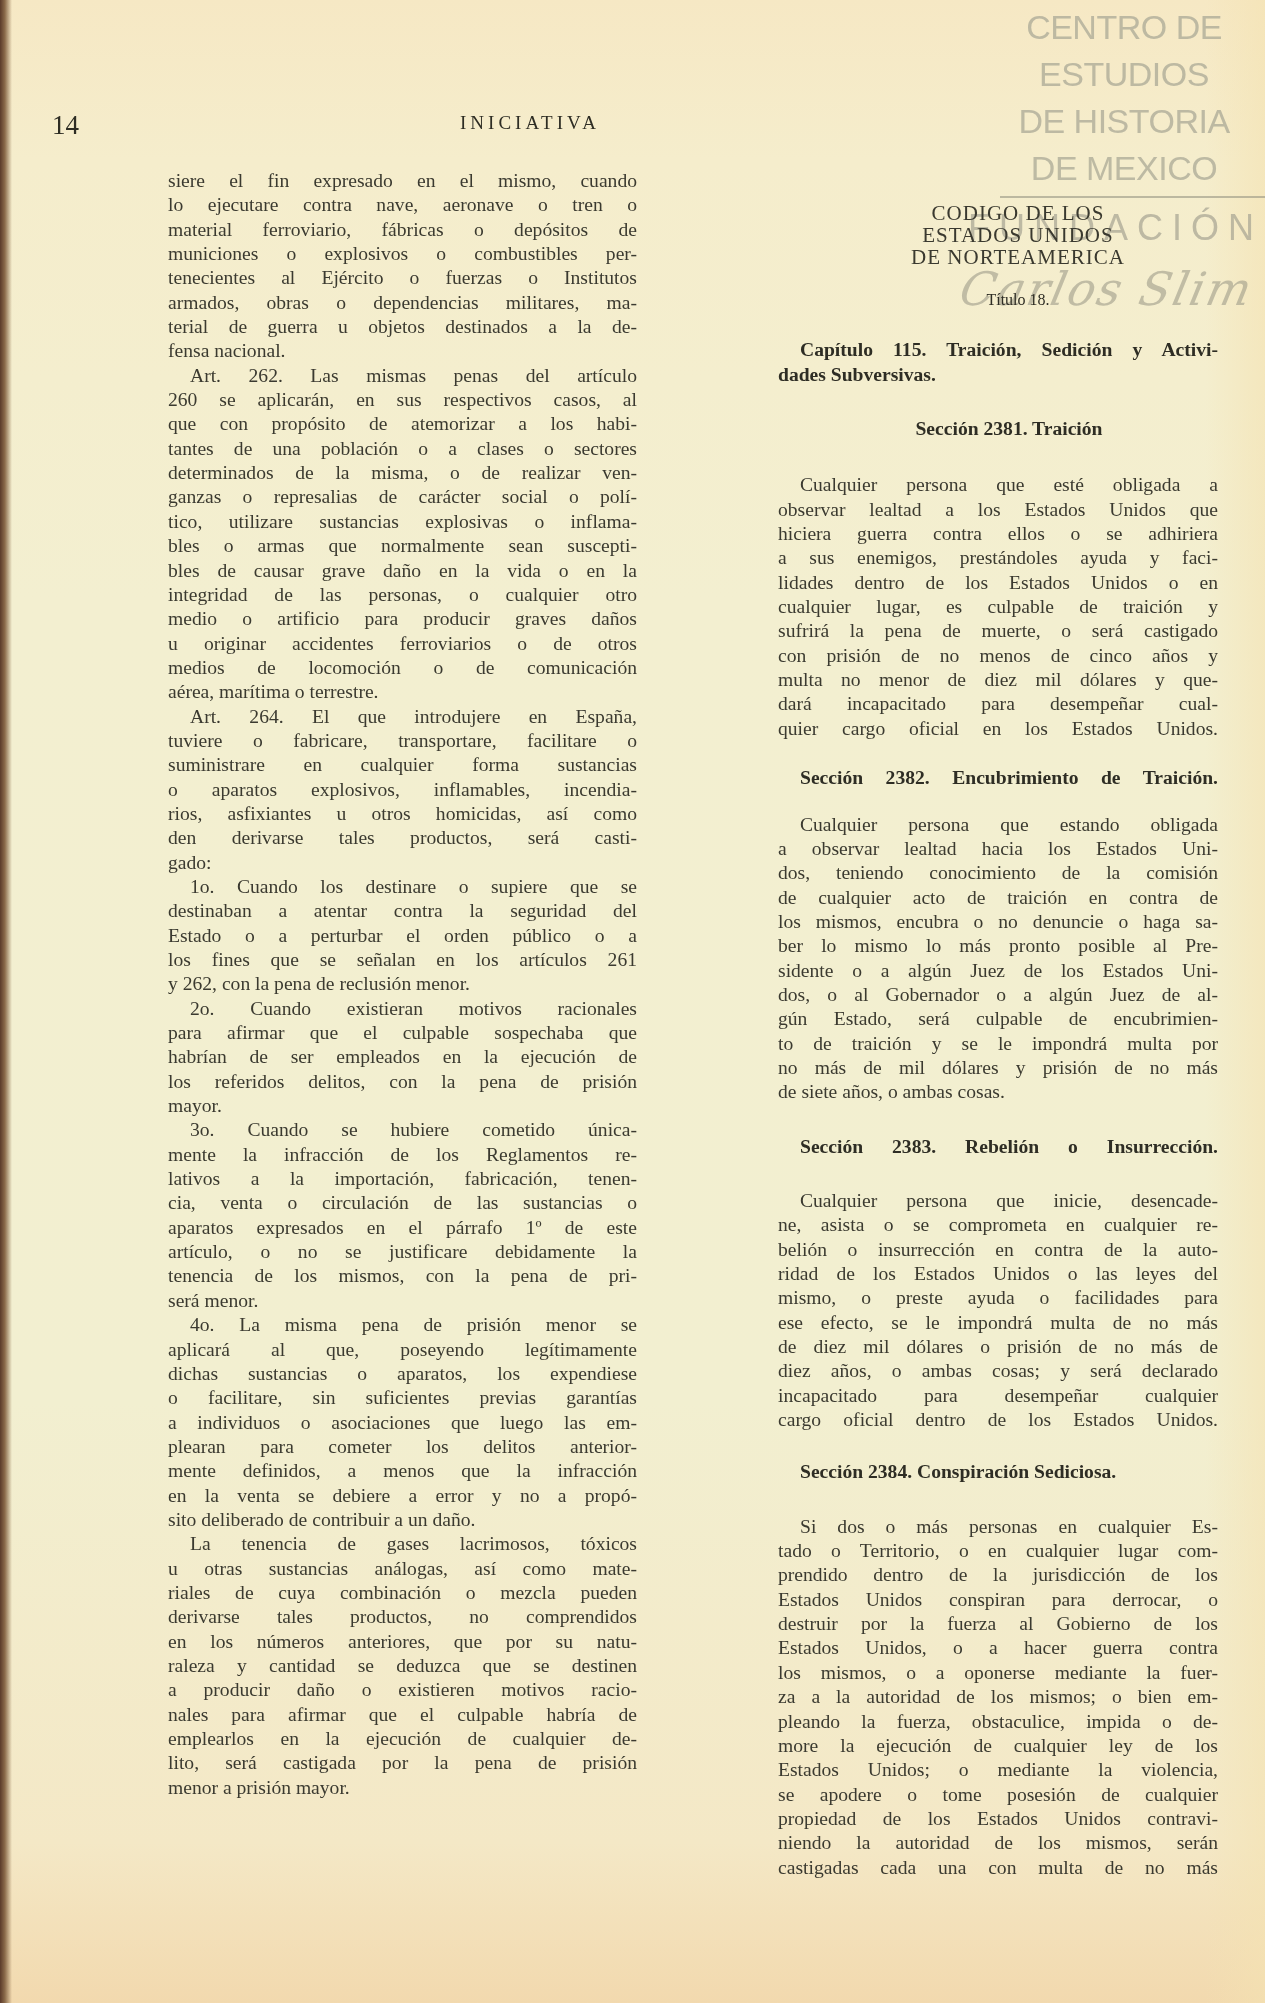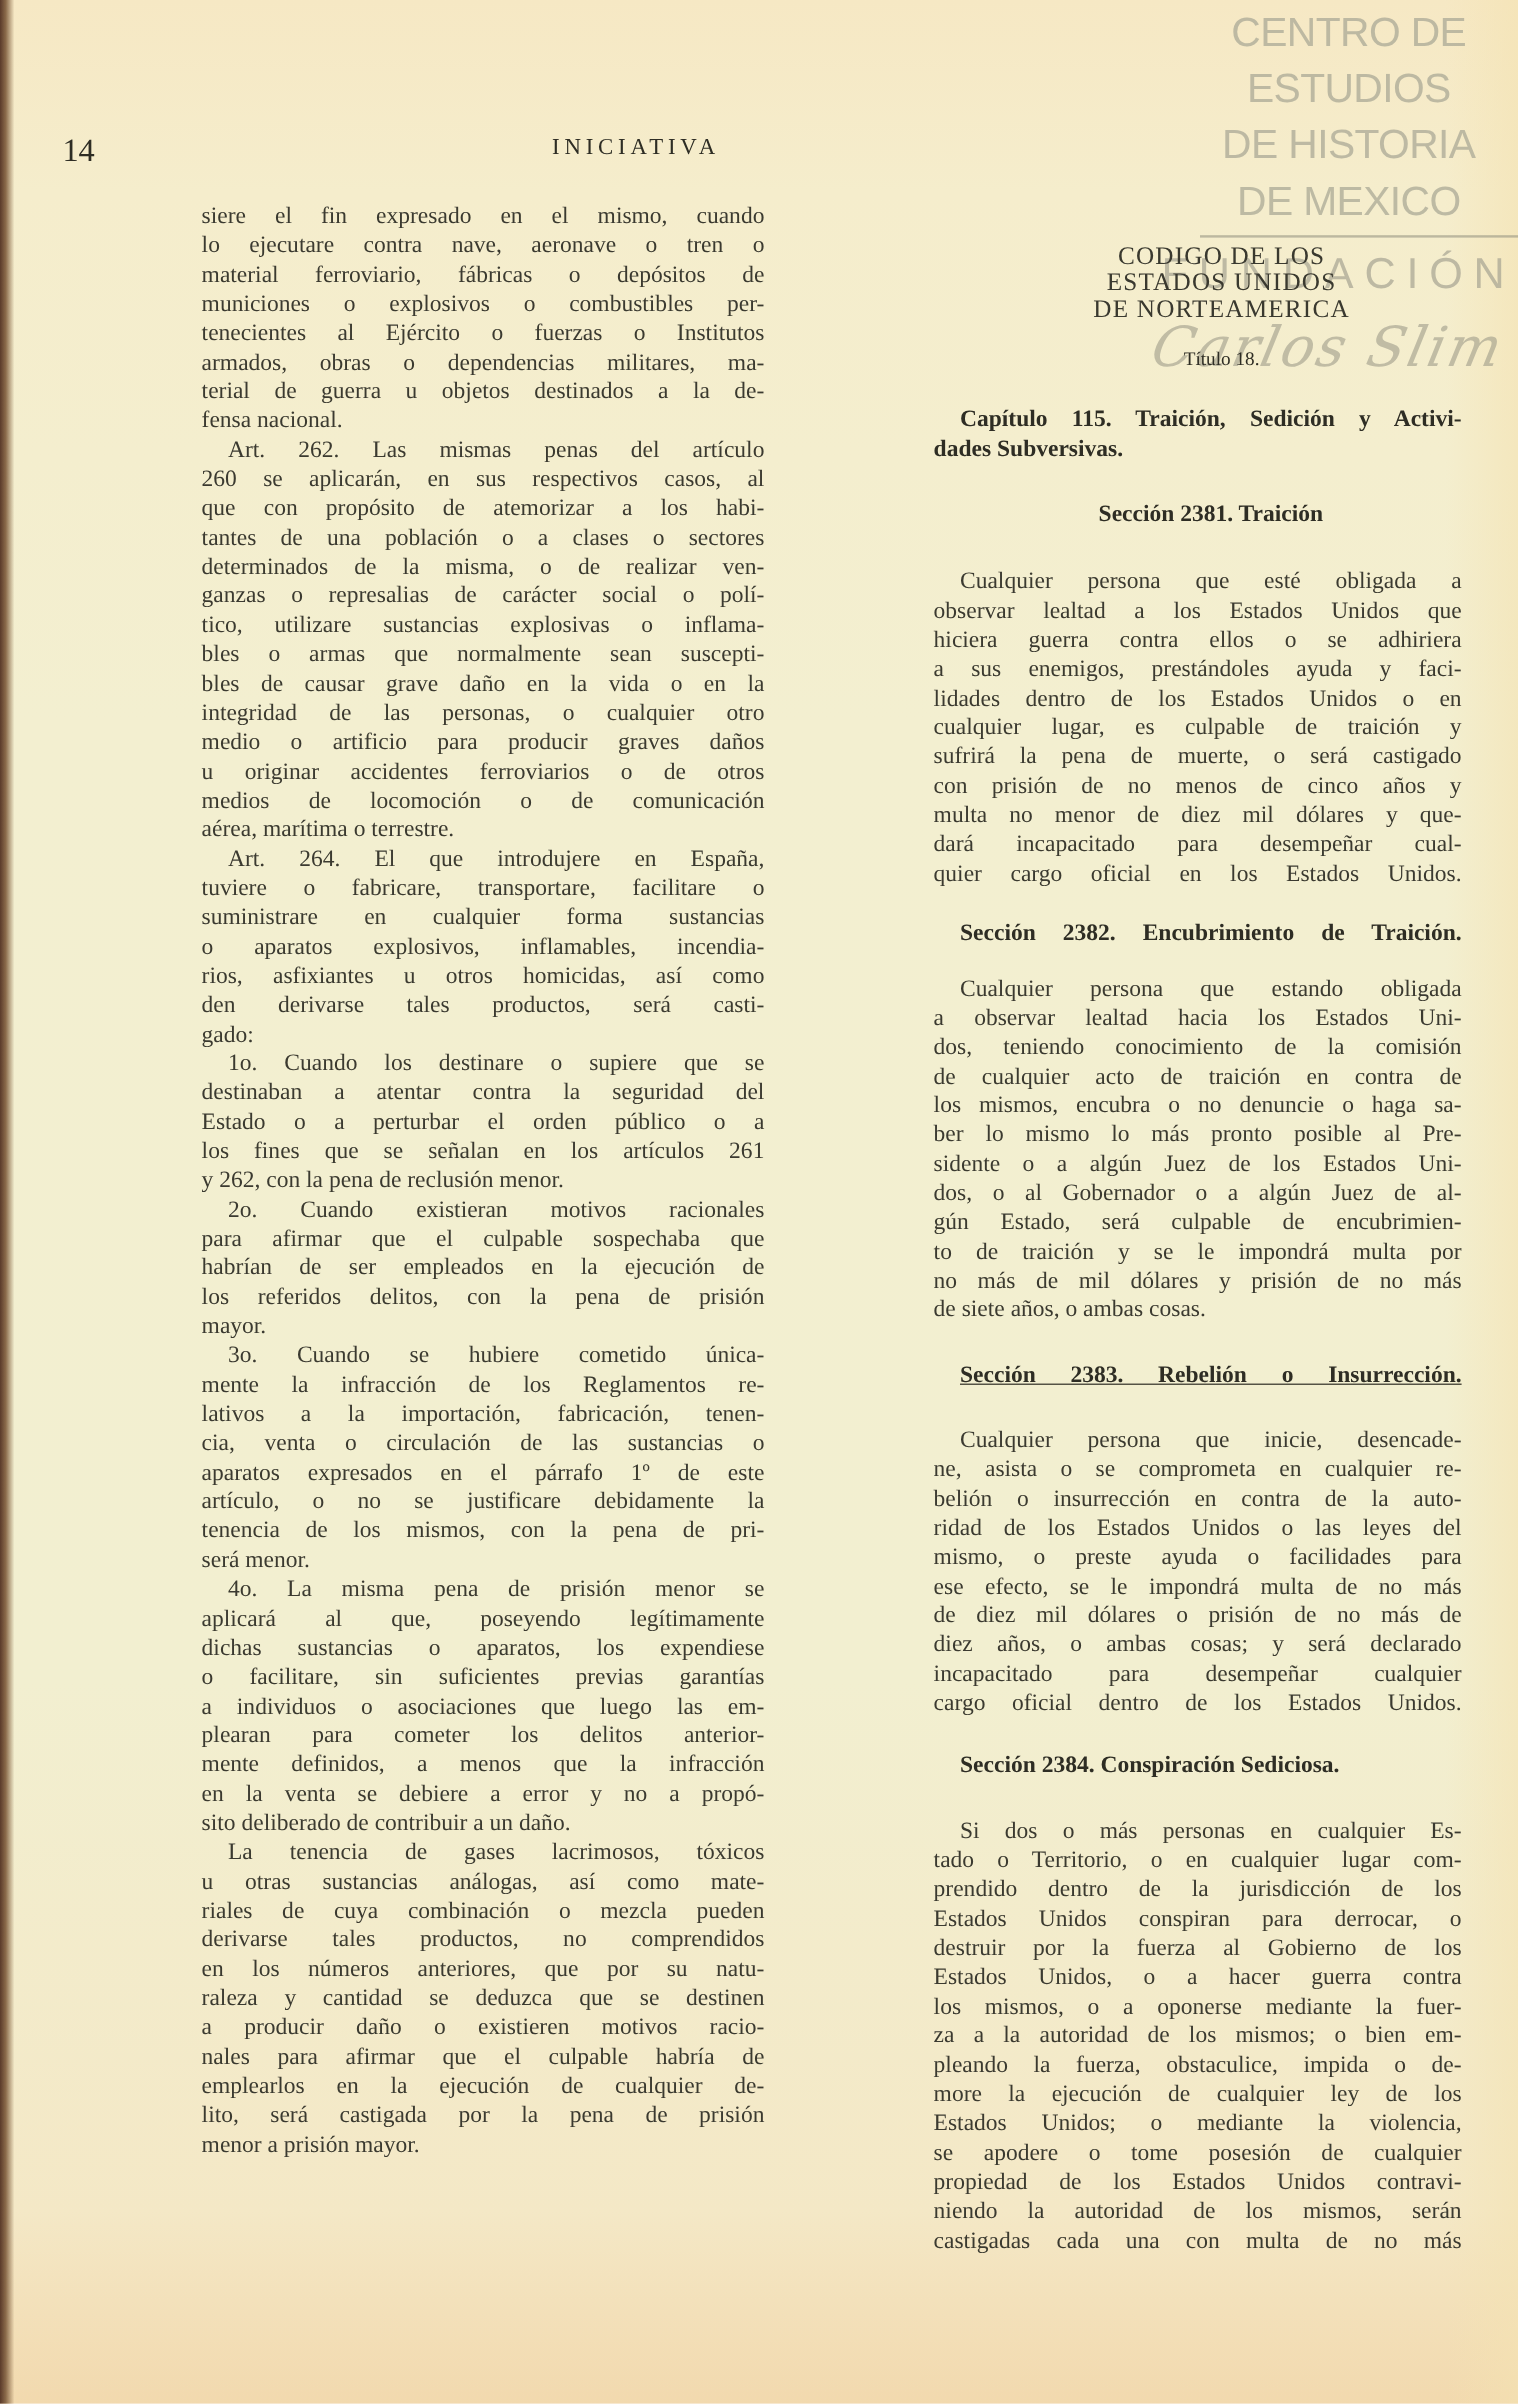--- a/index.html
+++ b/index.html
@@ -175,21 +175,21 @@
         <span class="ln">de cualquier acto de traición en contra de</span>
         <span class="ln">los mismos, encubra o no denuncie o haga sa-</span>
         <span class="ln">ber lo mismo lo más pronto posible al Pre-</span>
         <span class="ln">sidente o a algún Juez de los Estados Uni-</span>
         <span class="ln">dos, o al Gobernador o a algún Juez de al-</span>
         <span class="ln">gún Estado, será culpable de encubrimien-</span>
         <span class="ln">to de traición y se le impondrá multa por</span>
         <span class="ln">no más de mil dólares y prisión de no más</span>
         <span class="ln last">de siete años, o ambas cosas.</span>
       </div>
-      <div class="section-head ln" style="margin-top: 30px; padding-left: 22px; text-align-last: justify; text-align: justify; display: block; text-decoration: underline;">Sección 2383. Rebelión o Insurrección.</div>
+      <div class="section-head ln" style="margin-top: 30px; padding-left: 22px; text-align-last: justify; text-align: justify; display: block;">Sección 2383. Rebelión o Insurrección.</div>
       <div style="margin-top: 30px;">
         <span class="ln indent">Cualquier persona que inicie, desencade-</span>
         <span class="ln">ne, asista o se comprometa en cualquier re-</span>
         <span class="ln">belión o insurrección en contra de la auto-</span>
         <span class="ln">ridad de los Estados Unidos o las leyes del</span>
         <span class="ln">mismo, o preste ayuda o facilidades para</span>
         <span class="ln">ese efecto, se le impondrá multa de no más</span>
         <span class="ln">de diez mil dólares o prisión de no más de</span>
         <span class="ln">diez años, o ambas cosas; y será declarado</span>
         <span class="ln">incapacitado para desempeñar cualquier</span>

